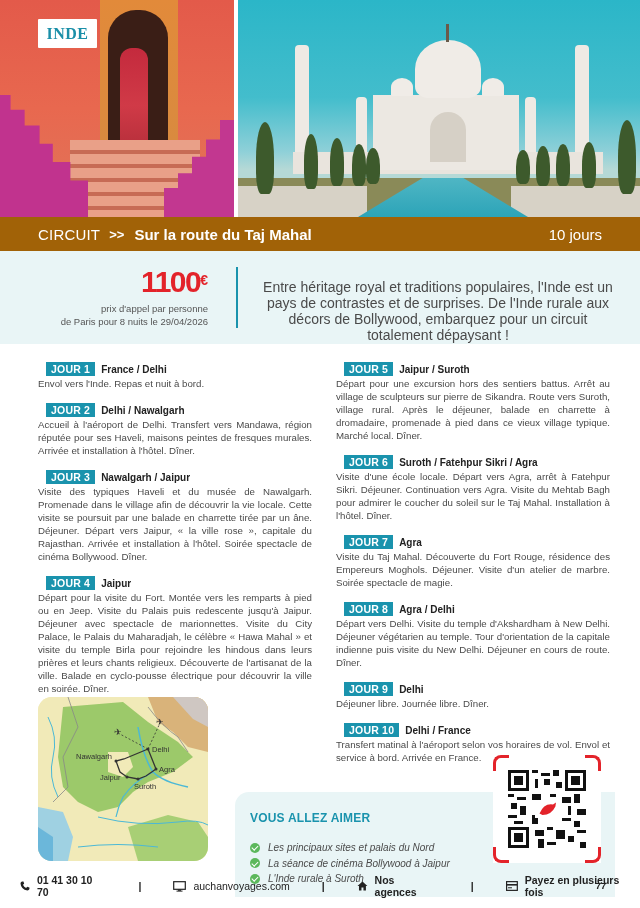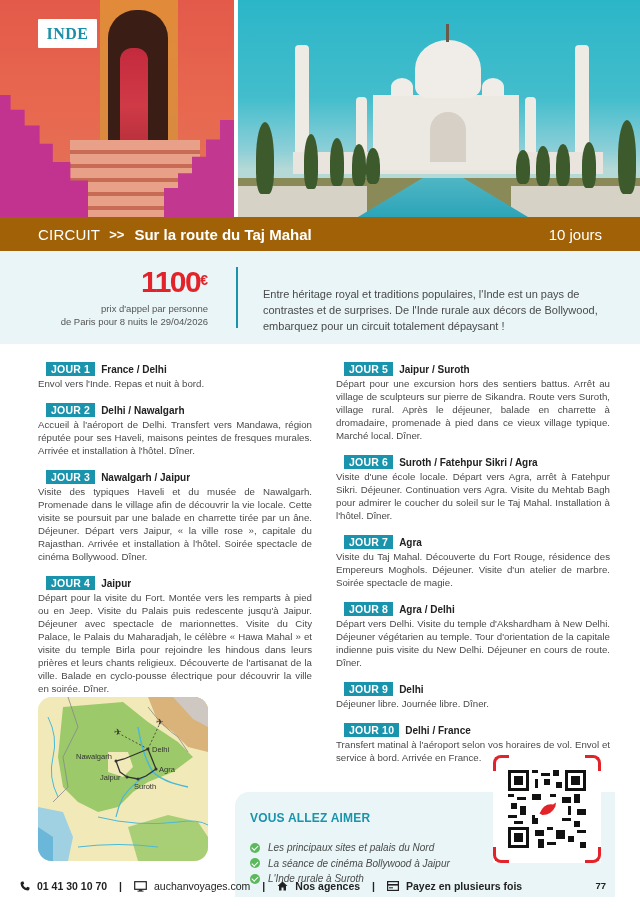--- a/index.html
+++ b/index.html
@@ -50,21 +50,21 @@
   .titlebar .name { font-size: 15px; font-weight: bold; }
   .titlebar .duration { margin-left: auto; font-size: 15px; }
 
   
   .intro { position: absolute; left: 0; top: 251px; width: 640px; height: 93px; background: #e9f5f6; }
   .price-block { position: absolute; left: 40px; top: 14px; width: 168px; text-align: right; }
   .price { color: #e3232a; font-weight: bold; font-size: 30px; letter-spacing: -1.5px; line-height: 34px; }
   .price sup { font-size: 14px; vertical-align: top; position: relative; top: -2px; letter-spacing: 0; }
   .price-note { font-size: 9.5px; color: #555; line-height: 13px; margin-top: 3px; }
   .intro-divider { position: absolute; left: 236px; top: 16px; width: 2px; height: 61px; background: #1a93ad; }
-  .intro-text { position: absolute; left: 263px; top: 35px; width: 350px; font-size: 11px; line-height: 16px; color: #4a4a4a; }
+  .intro-text { position: absolute; left: 263px; top: 28px; width: 350px; font-size: 14px; line-height: 16px; color: #4a4a4a; text-align: center; }
 
   
   .col { position: absolute; top: 362px; width: 274px; }
   .col-left { left: 38px; }
   .col-right { left: 336px; }
   .day { margin-bottom: 13px; }
   .day-head { display: flex; align-items: center; height: 14px; margin-bottom: 1px; padding-left: 8px; }
   .day-tag { background: #1a93ad; color: #ffffff; font-weight: bold; font-size: 10.5px; padding: 0 5px; height: 14px;
     line-height: 14px; letter-spacing: 0.2px; }
   .day-route { font-weight: bold; font-size: 10px; color: #222; margin-left: 6px; }
@@ -87,21 +87,21 @@
   .qr-wrap { position: absolute; left: 493px; top: 755px; width: 108px; height: 108px; background: #ffffff; }
   .qr-corner { position: absolute; width: 16px; height: 16px; border-color: #e3232a; border-style: solid; border-width: 0; }
   .qr-corner.tl { left: 0; top: 0; border-top-width: 3px; border-left-width: 3px; border-top-left-radius: 8px; }
   .qr-corner.tr { right: 0; top: 0; border-top-width: 3px; border-right-width: 3px; border-top-right-radius: 8px; }
   .qr-corner.bl { left: 0; bottom: 0; border-bottom-width: 3px; border-left-width: 3px; border-bottom-left-radius: 8px; }
   .qr-corner.br { right: 0; bottom: 0; border-bottom-width: 3px; border-right-width: 3px; border-bottom-right-radius: 8px; }
   .qr-code { position: absolute; left: 15px; top: 15px; width: 78px; height: 78px; }
 
   
   .footer { position: absolute; left: 0; top: 874px; width: 640px; height: 24px; display: flex; align-items: center;
-    font-size: 10.5px; color: #222; font-weight: bold; padding-left: 20px; }
+    font-size: 10.5px; color: #222; font-weight: bold; padding-left: 20px; gap: 20px; }
   .f-item { display: flex; align-items: center; }
   .f-icon { display: inline-block; margin-right: 7px; }
   .f-sep { margin: 0 12px; font-weight: bold; }
   .page-num { position: absolute; right: 34px; top: 880px; font-size: 9.5px; font-weight: bold; color: #222; }
 </style>
 </head>
 <body>
 
 <div class="hero">
   <div class="hero-left">

